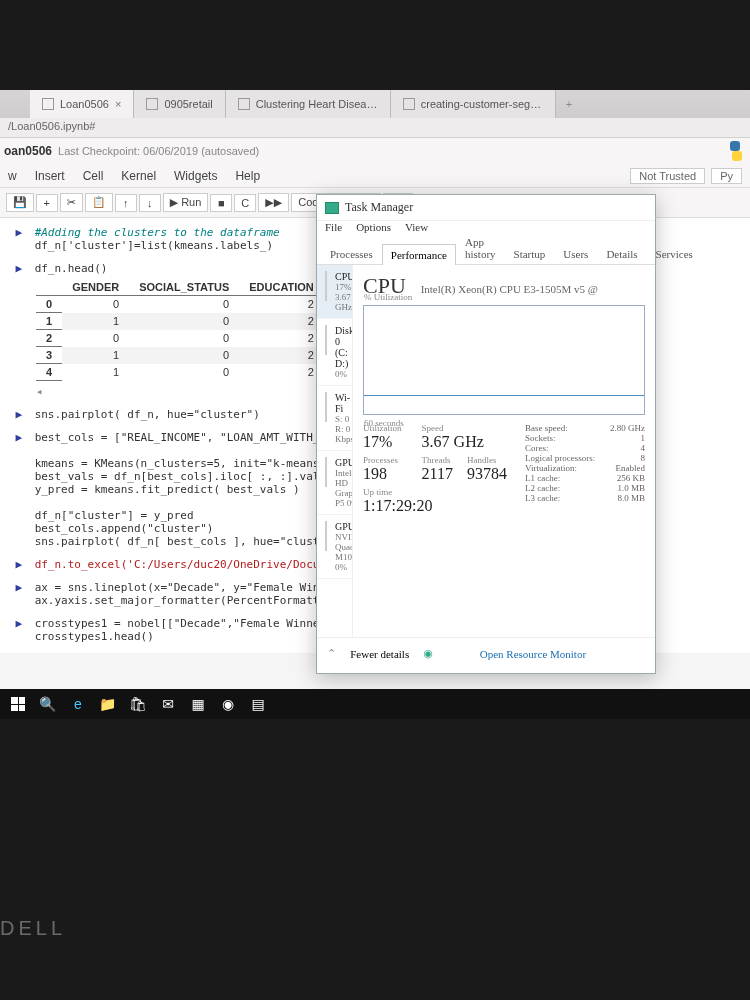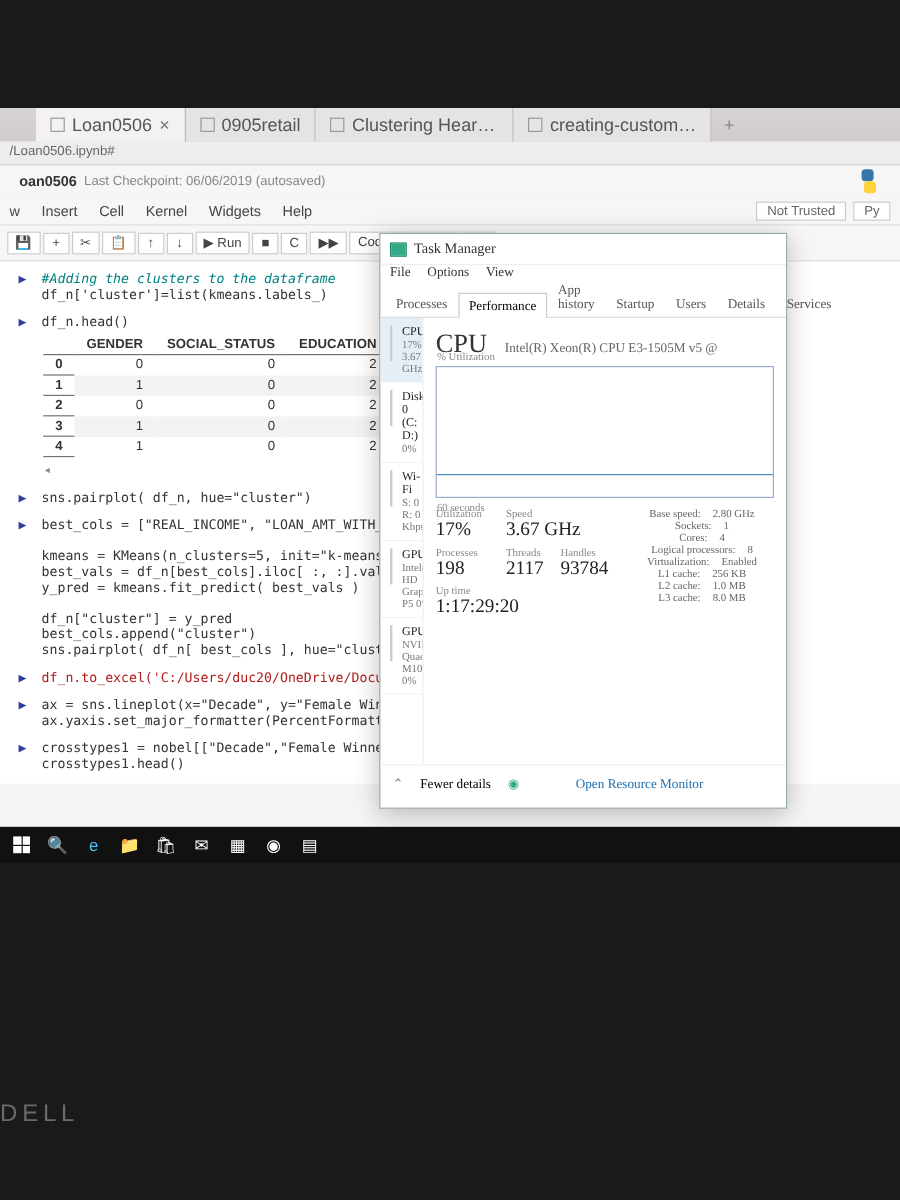--- a/index.html
+++ b/index.html
@@ -2,33 +2,33 @@
 <html><head>
 <meta charset="utf-8">
 <style>
 * { box-sizing: border-box; margin: 0; padding: 0; }
 body { font-family: "Segoe UI", Arial, sans-serif; font-size: 12px; background: #1a1a1a; width: 750px; height: 1000px; overflow: hidden; position: relative; }
 
 
 .screen { position: absolute; top: 90px; left: 0; right: 0; height: 625px; background: #f5f5f5; overflow: hidden; }
 
 
-.tabstrip { height: 28px; background: linear-gradient(#d8d4d6,#cfcbce); display: flex; align-items: stretch; padding-left: 30px; font-size: 15px; color: #555; }
+.tabstrip { height: 28px; background: linear-gradient(#d8d4d6,#cfcbce); display: flex; align-items: stretch; padding-left: 30px; font-size: 11px; color: #555; }
 .tab { display: flex; align-items: center; gap: 6px; padding: 0 12px; border-right: 1px solid #bbb; background: #e6e3e5; max-width: 165px; }
 .tab.active { background: #f4f1f3; }
 .tab .ico { width: 12px; height: 12px; border: 1px solid #999; }
 .tab .lbl { white-space: nowrap; overflow: hidden; text-overflow: ellipsis; flex: 1; }
 .tab .x { color: #777; }
 .tab.plus { background: transparent; border: none; padding: 0 10px; color: #888; }
 
 
 .urlbar { height: 20px; background: #efecee; padding: 2px 8px; font-size: 11px; color: #666; border-bottom: 1px solid #d0d0d0; }
 
 
-.jhdr { height: 26px; background: #f7f5f6; display: flex; align-items: center; padding: 0 16px; font-size: 12px; color: #555; }
+.jhdr { height: 26px; background: #f7f5f6; display: flex; align-items: center; padding: 0 4px; font-size: 12px; color: #555; }
 .jhdr .title { font-weight: bold; color: #333; margin-right: 6px; }
 .jhdr .chk { color: #888; font-size: 11px; }
 .jhdr .spacer { flex: 1; }
 .pylogo { }
 .pylogo { width: 20px; height: 20px; position: relative; }
 .pylogo::before, .pylogo::after { content: ""; position: absolute; width: 10px; height: 10px; border-radius: 3px; }
 .pylogo::before { background: #3776ab; top: 0; left: 4px; }
 .pylogo::after { background: #ffd43b; bottom: 0; right: 4px; }
 
 
@@ -75,21 +75,21 @@
 .tm-main h1 { font-size: 22px; font-weight: 400; display: inline-block; margin-right: 12px; }
 .tm-main .model { color: #666; font-size: 11px; }
 .tm-graph { height: 110px; border: 1px solid #9ac; margin: 6px 0 8px; background: linear-gradient(#fff,#fff); position: relative; }
 .tm-graph .line { position: absolute; left: 0; right: 0; bottom: 18px; height: 1px; background: #4a8ac0; }
 .tm-graph .lbl { position: absolute; top: -14px; left: 0; font-size: 9px; color: #888; }
 .tm-graph .sec { position: absolute; bottom: -14px; left: 0; font-size: 9px; color: #888; }
 .tm-stats { display: grid; grid-template-columns: 1fr 1fr; gap: 4px 20px; font-size: 10px; }
 .tm-stats .big { font-size: 16px; color: #222; }
 .tm-stats .lab { color: #888; font-size: 9px; }
 .tm-specs { font-size: 9px; color: #666; }
-.tm-specs div { display: flex; justify-content: center; gap: 10px; }
+.tm-specs div { display: flex; justify-content: space-between; gap: 10px; }
 .tm-foot { height: 32px; border-top: 1px solid #eee; display: flex; align-items: center; gap: 14px; padding: 0 10px; font-size: 11px; }
 .tm-foot .link { color: #1a6fb3; padding-left: 33px; }
 .tm-foot .chev { color: #888; }
 
 
 .taskbar { position: absolute; left: 0; right: 0; top: 689px; height: 30px; background: #111; display: flex; align-items: center; gap: 6px; padding: 0 6px; }
 .taskbar .tico { width: 24px; height: 24px; display: flex; align-items: center; justify-content: center; color: #fff; font-size: 14px; }
 .win { display: grid; grid-template-columns: 1fr 1fr; grid-template-rows: 1fr 1fr; gap: 1px; width: 14px; height: 14px; }
 .win span { background: #fff; }
 

